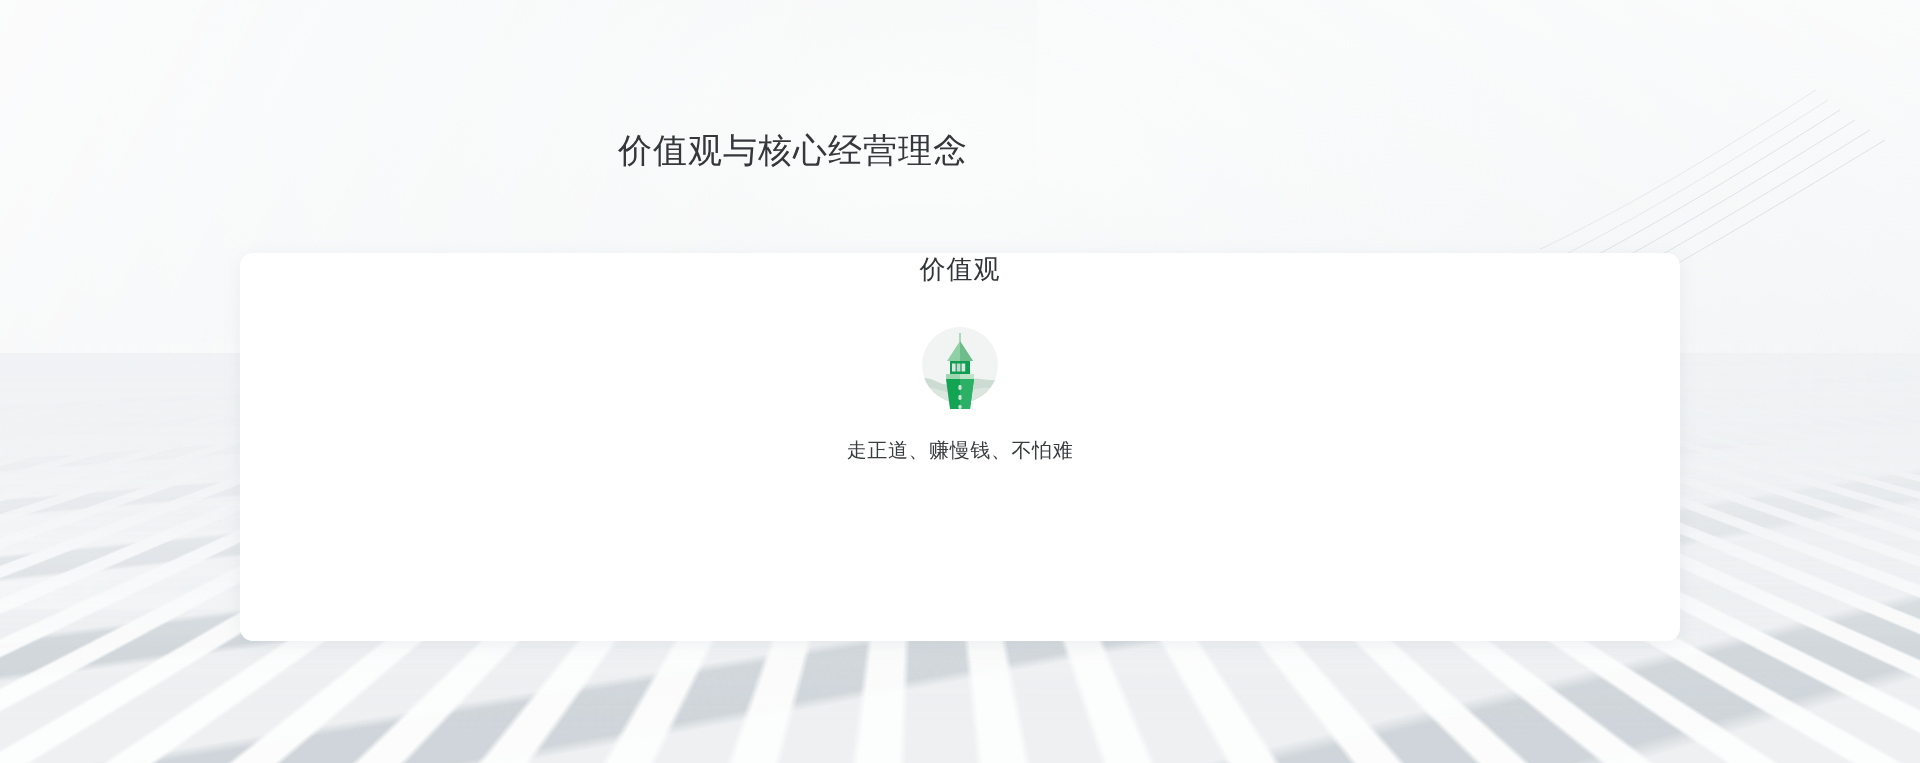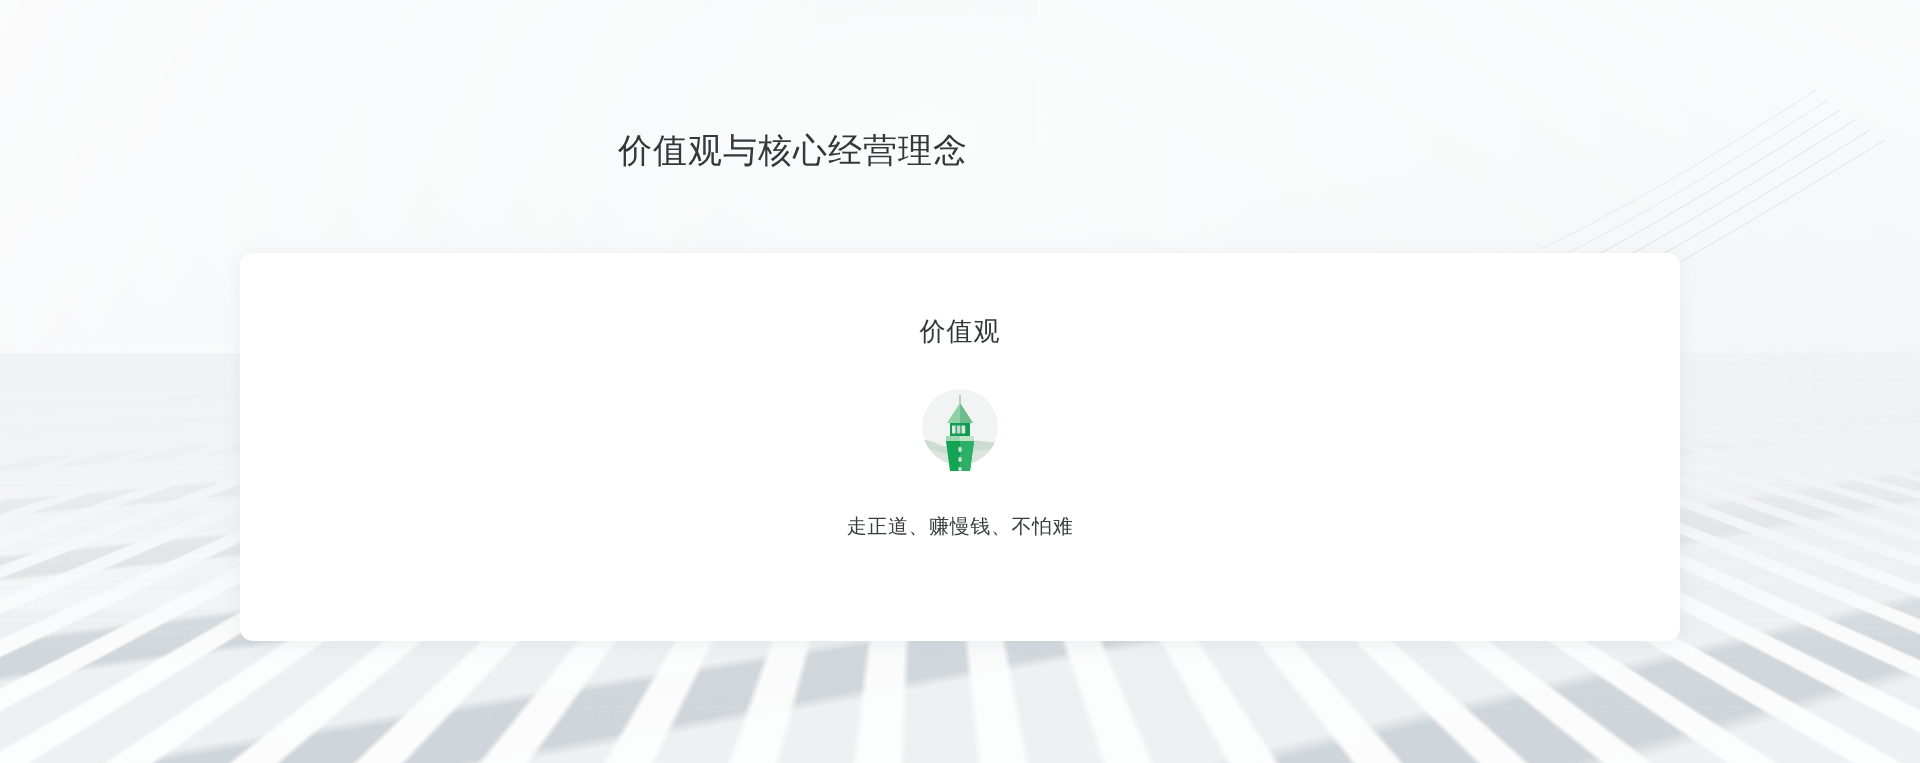--- a/index.html
+++ b/index.html
@@ -137,36 +137,35 @@
     background:#ffffff;
     border-radius:13px;
     box-shadow:0 3px 18px rgba(150,162,172,.13);
     display:flex;
     flex-direction:column;
     align-items:center;
     position:relative;
   }
 
   .card-title {
-    margin-top:62px;
     font-size:26px;
     font-weight:400;
     letter-spacing:1px;
     color:#333639;
     line-height:1.25;
   }
 
   .card-icon {
     margin-top:31px;
     width:96px;
     height:96px;
   }
 
   .card-desc {
-    margin-top:36px;
+    margin-top:22px;
     font-size:20px;
     font-weight:400;
     letter-spacing:.6px;
     color:#3a3d40;
     line-height:1.5;
   }
 </style>
 </head>
 <body>
 

